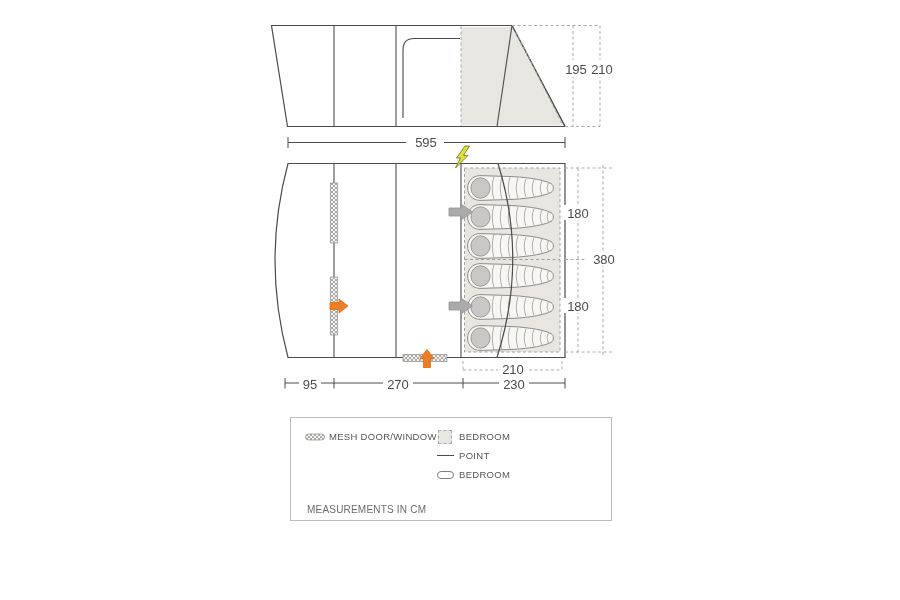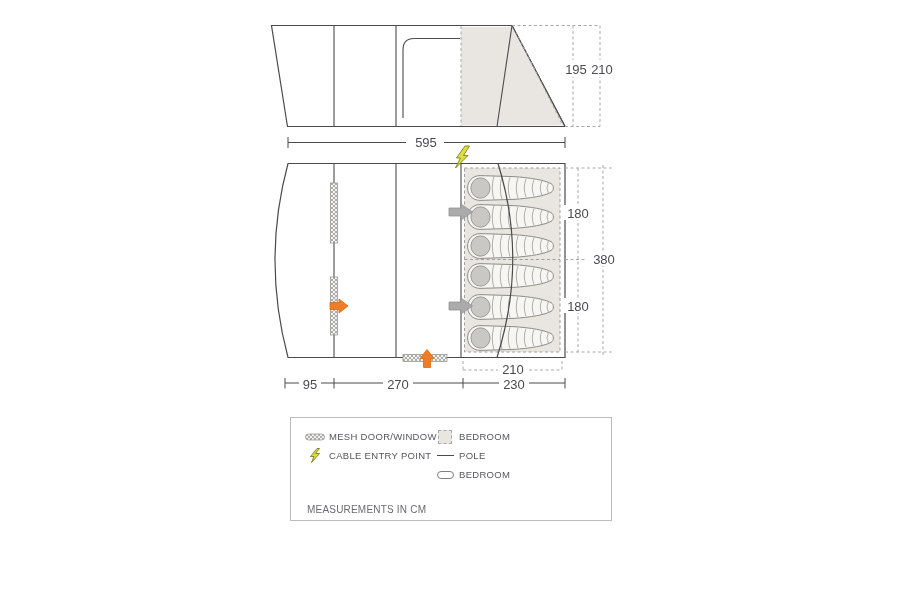--- a/index.html
+++ b/index.html
@@ -147,41 +147,33 @@
 <div class="legend">
   <div class="lcol left">
     <div class="lrow">
       <span class="licon">
         <svg width="20" height="8" viewBox="0 0 20 8">
               <rect x="0.5" y="1" width="19" height="6" rx="3" fill="url(#mesh)" stroke="#8f8f8c" stroke-width="0.7"></rect>
             </svg>
       </span>
       <span class="llabel">MESH DOOR/WINDOW</span>
     </div>
-    <div class="lrow">
-      <span class="licon">
-        <svg width="12" height="15" viewBox="0 0 12 15">
-              <polygon points="8,0.5 1.5,8.5 5,8.5 2.5,14.5 10.5,5.5 6.5,5.5 10.5,0.5" fill="#dfe03c" stroke="#7a7a24" stroke-width="0.9"></polygon>
-            </svg>
-      </span>
-      <span class="llabel">CABLE ENTRY POINT</span>
-    </div>
   </div>
   <div class="lcol right">
     <div class="lrow">
       <span class="licon">
             <span class="sw-bedroom"></span>
           </span>
       <span class="llabel">BEDROOM</span>
     </div>
     <div class="lrow">
       <span class="licon">
             <span class="sw-pole"></span>
           </span>
-      <span class="llabel">POLE</span>
+      <span class="llabel">POINT</span>
     </div>
     <div class="lrow">
       <span class="licon">
             <span class="sw-airbeam"></span>
           </span>
       <span class="llabel">BEDROOM</span>
     </div>
   </div>
   <div class="lnote">MEASUREMENTS IN CM</div>
 </div>

